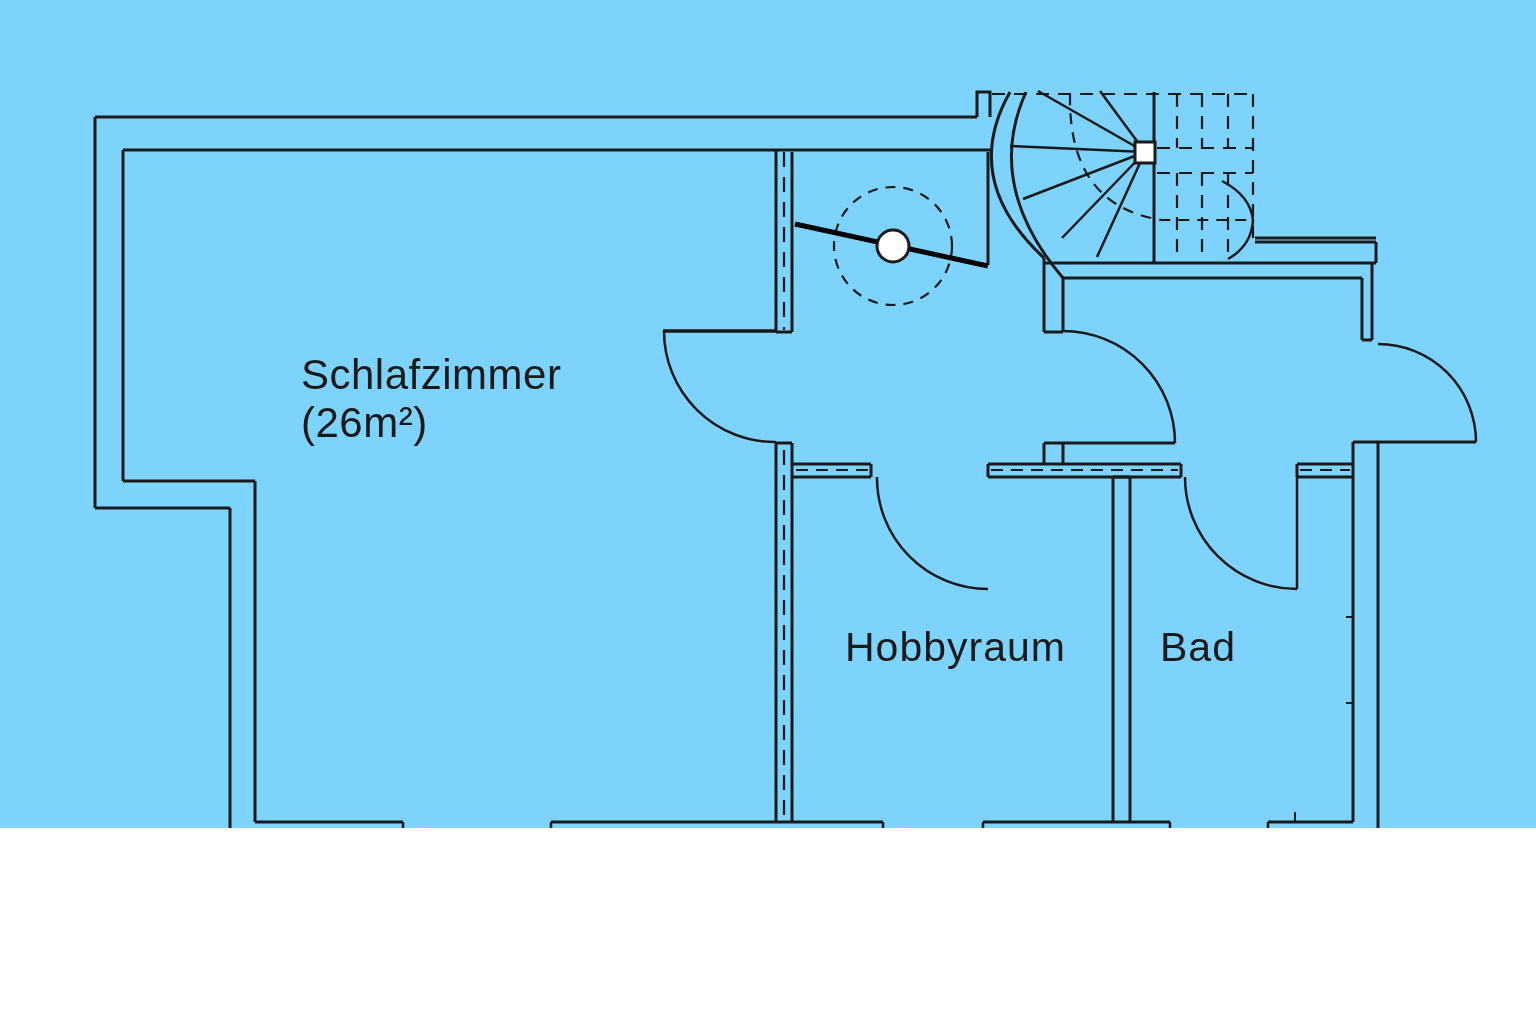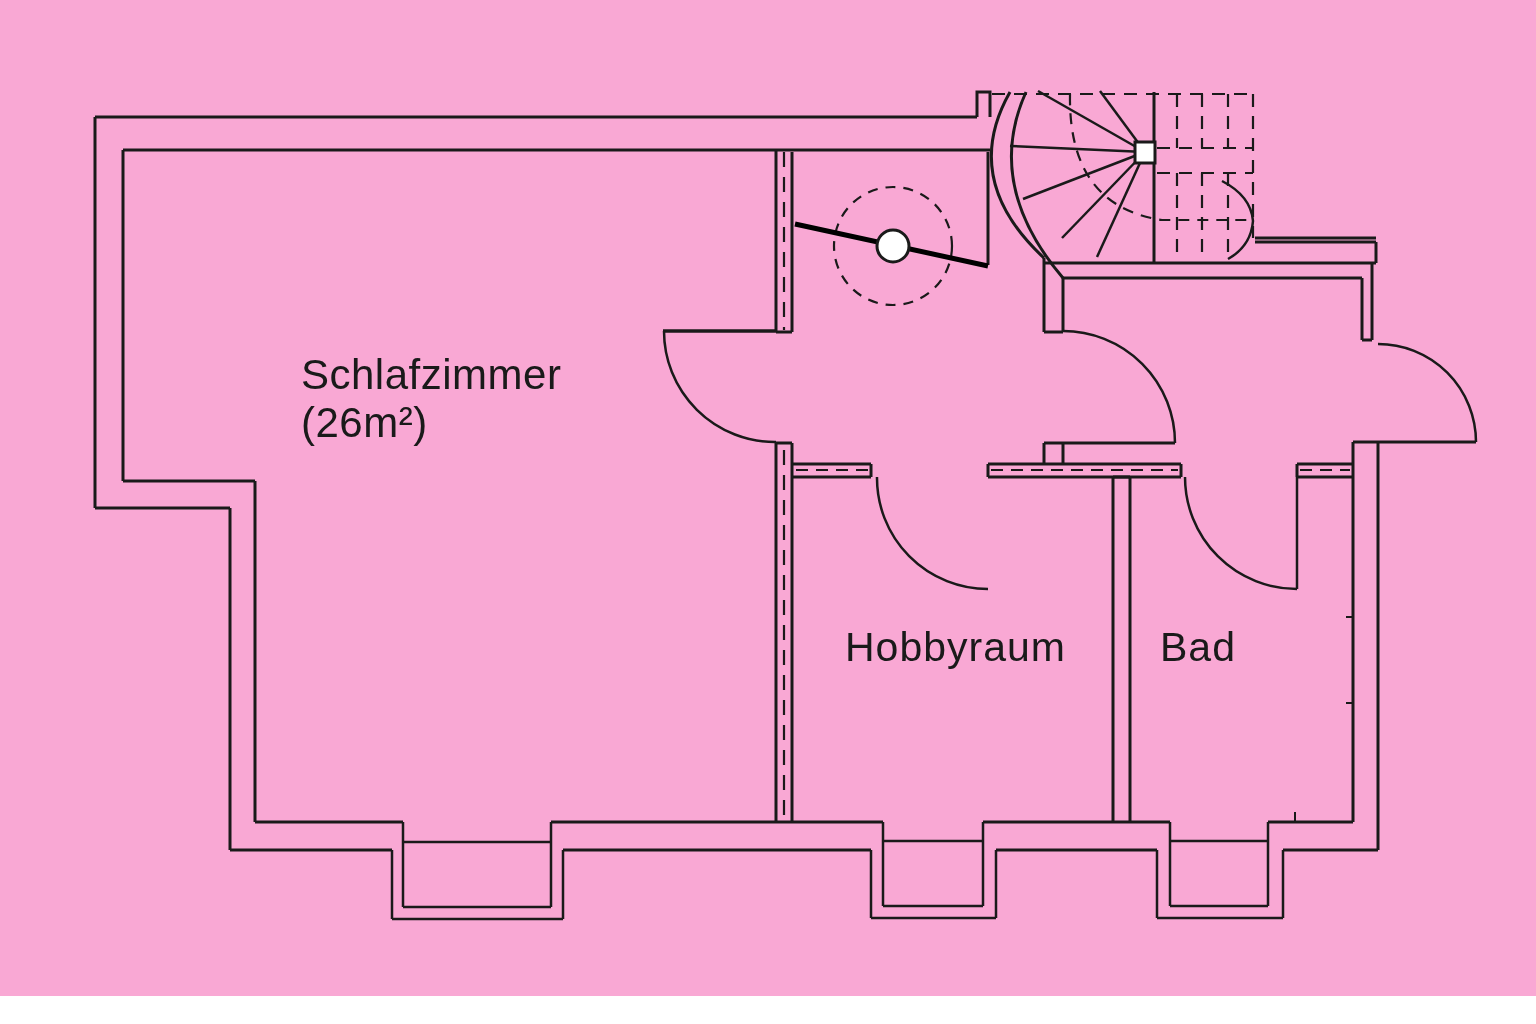--- a/index.html
+++ b/index.html
@@ -1,16 +1,16 @@
 <!DOCTYPE html>
 <html><head>
 <meta charset="utf-8">
 <style>
   html,body{margin:0;padding:0;background:#fff;}
-  .stage{position:relative;width:1536px;height:996px;background:#f9a8d4;overflow:hidden;
+  .stage{position:relative;width:1536px;height:828px;background:#7dd3fc;overflow:hidden;
          font-family:"Liberation Sans", sans-serif;}
   svg{position:absolute;left:0;top:0;}
   .room-label{fill:#1a1a1a;font-family:"Liberation Sans", sans-serif;}
   .label-lg{font-size:42px;letter-spacing:0.5px;}
   .label-light{font-size:41px;letter-spacing:1px;}
 </style>
 </head>
 <body>
 
 <div class="stage">

